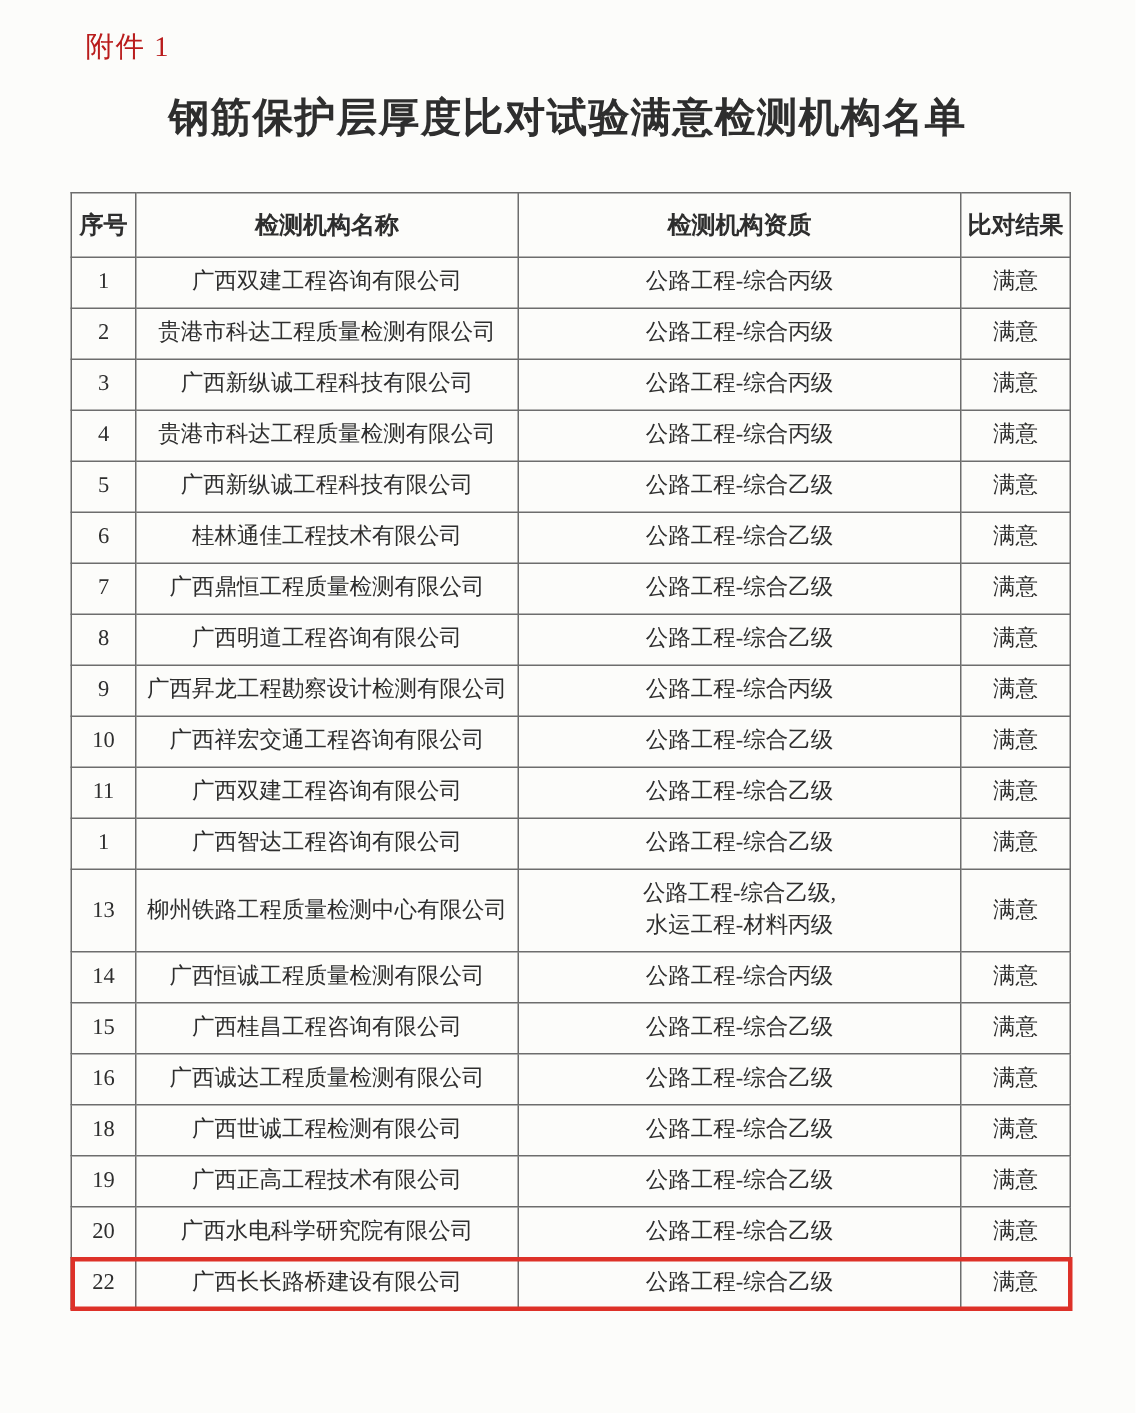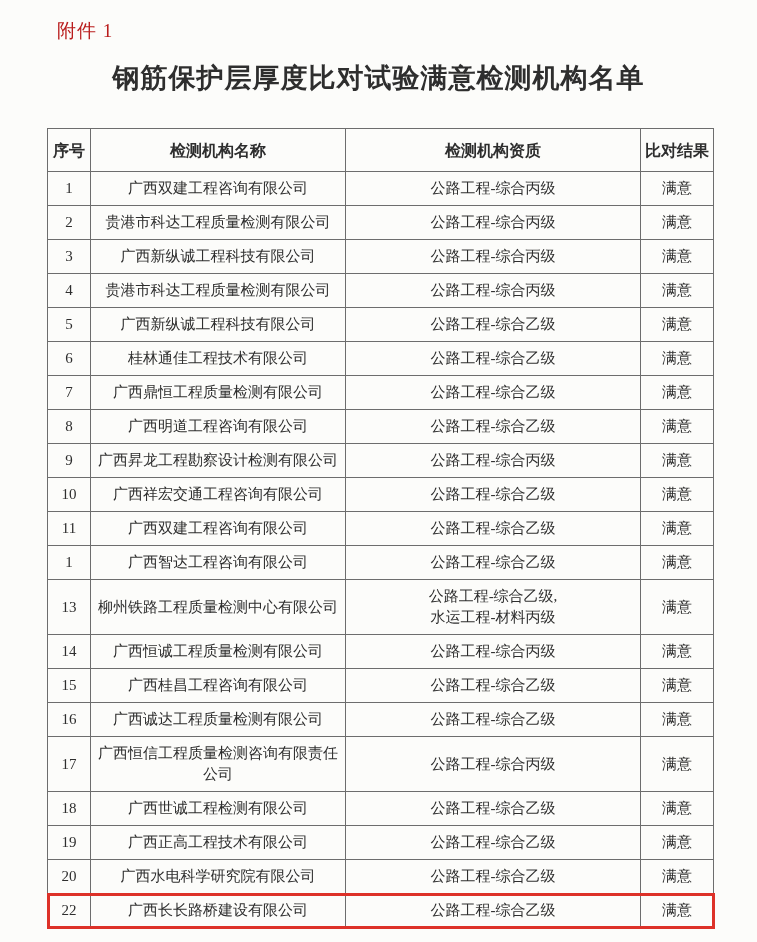--- a/index.html
+++ b/index.html
@@ -188,26 +188,20 @@
           <td class="qual">公路工程-综合乙级</td>
           <td class="result">满意</td>
         </tr>
         <tr>
           <td class="no">16</td>
           <td class="name">广西诚达工程质量检测有限公司</td>
           <td class="qual">公路工程-综合乙级</td>
           <td class="result">满意</td>
         </tr>
         <tr>
-          <td class="no">17</td>
-          <td class="name">广西恒信工程质量检测咨询有限责任公司</td>
-          <td class="qual">公路工程-综合丙级</td>
-          <td class="result">满意</td>
-        </tr>
-        <tr>
           <td class="no">18</td>
           <td class="name">广西世诚工程检测有限公司</td>
           <td class="qual">公路工程-综合乙级</td>
           <td class="result">满意</td>
         </tr>
         <tr>
           <td class="no">19</td>
           <td class="name">广西正高工程技术有限公司</td>
           <td class="qual">公路工程-综合乙级</td>
           <td class="result">满意</td>

